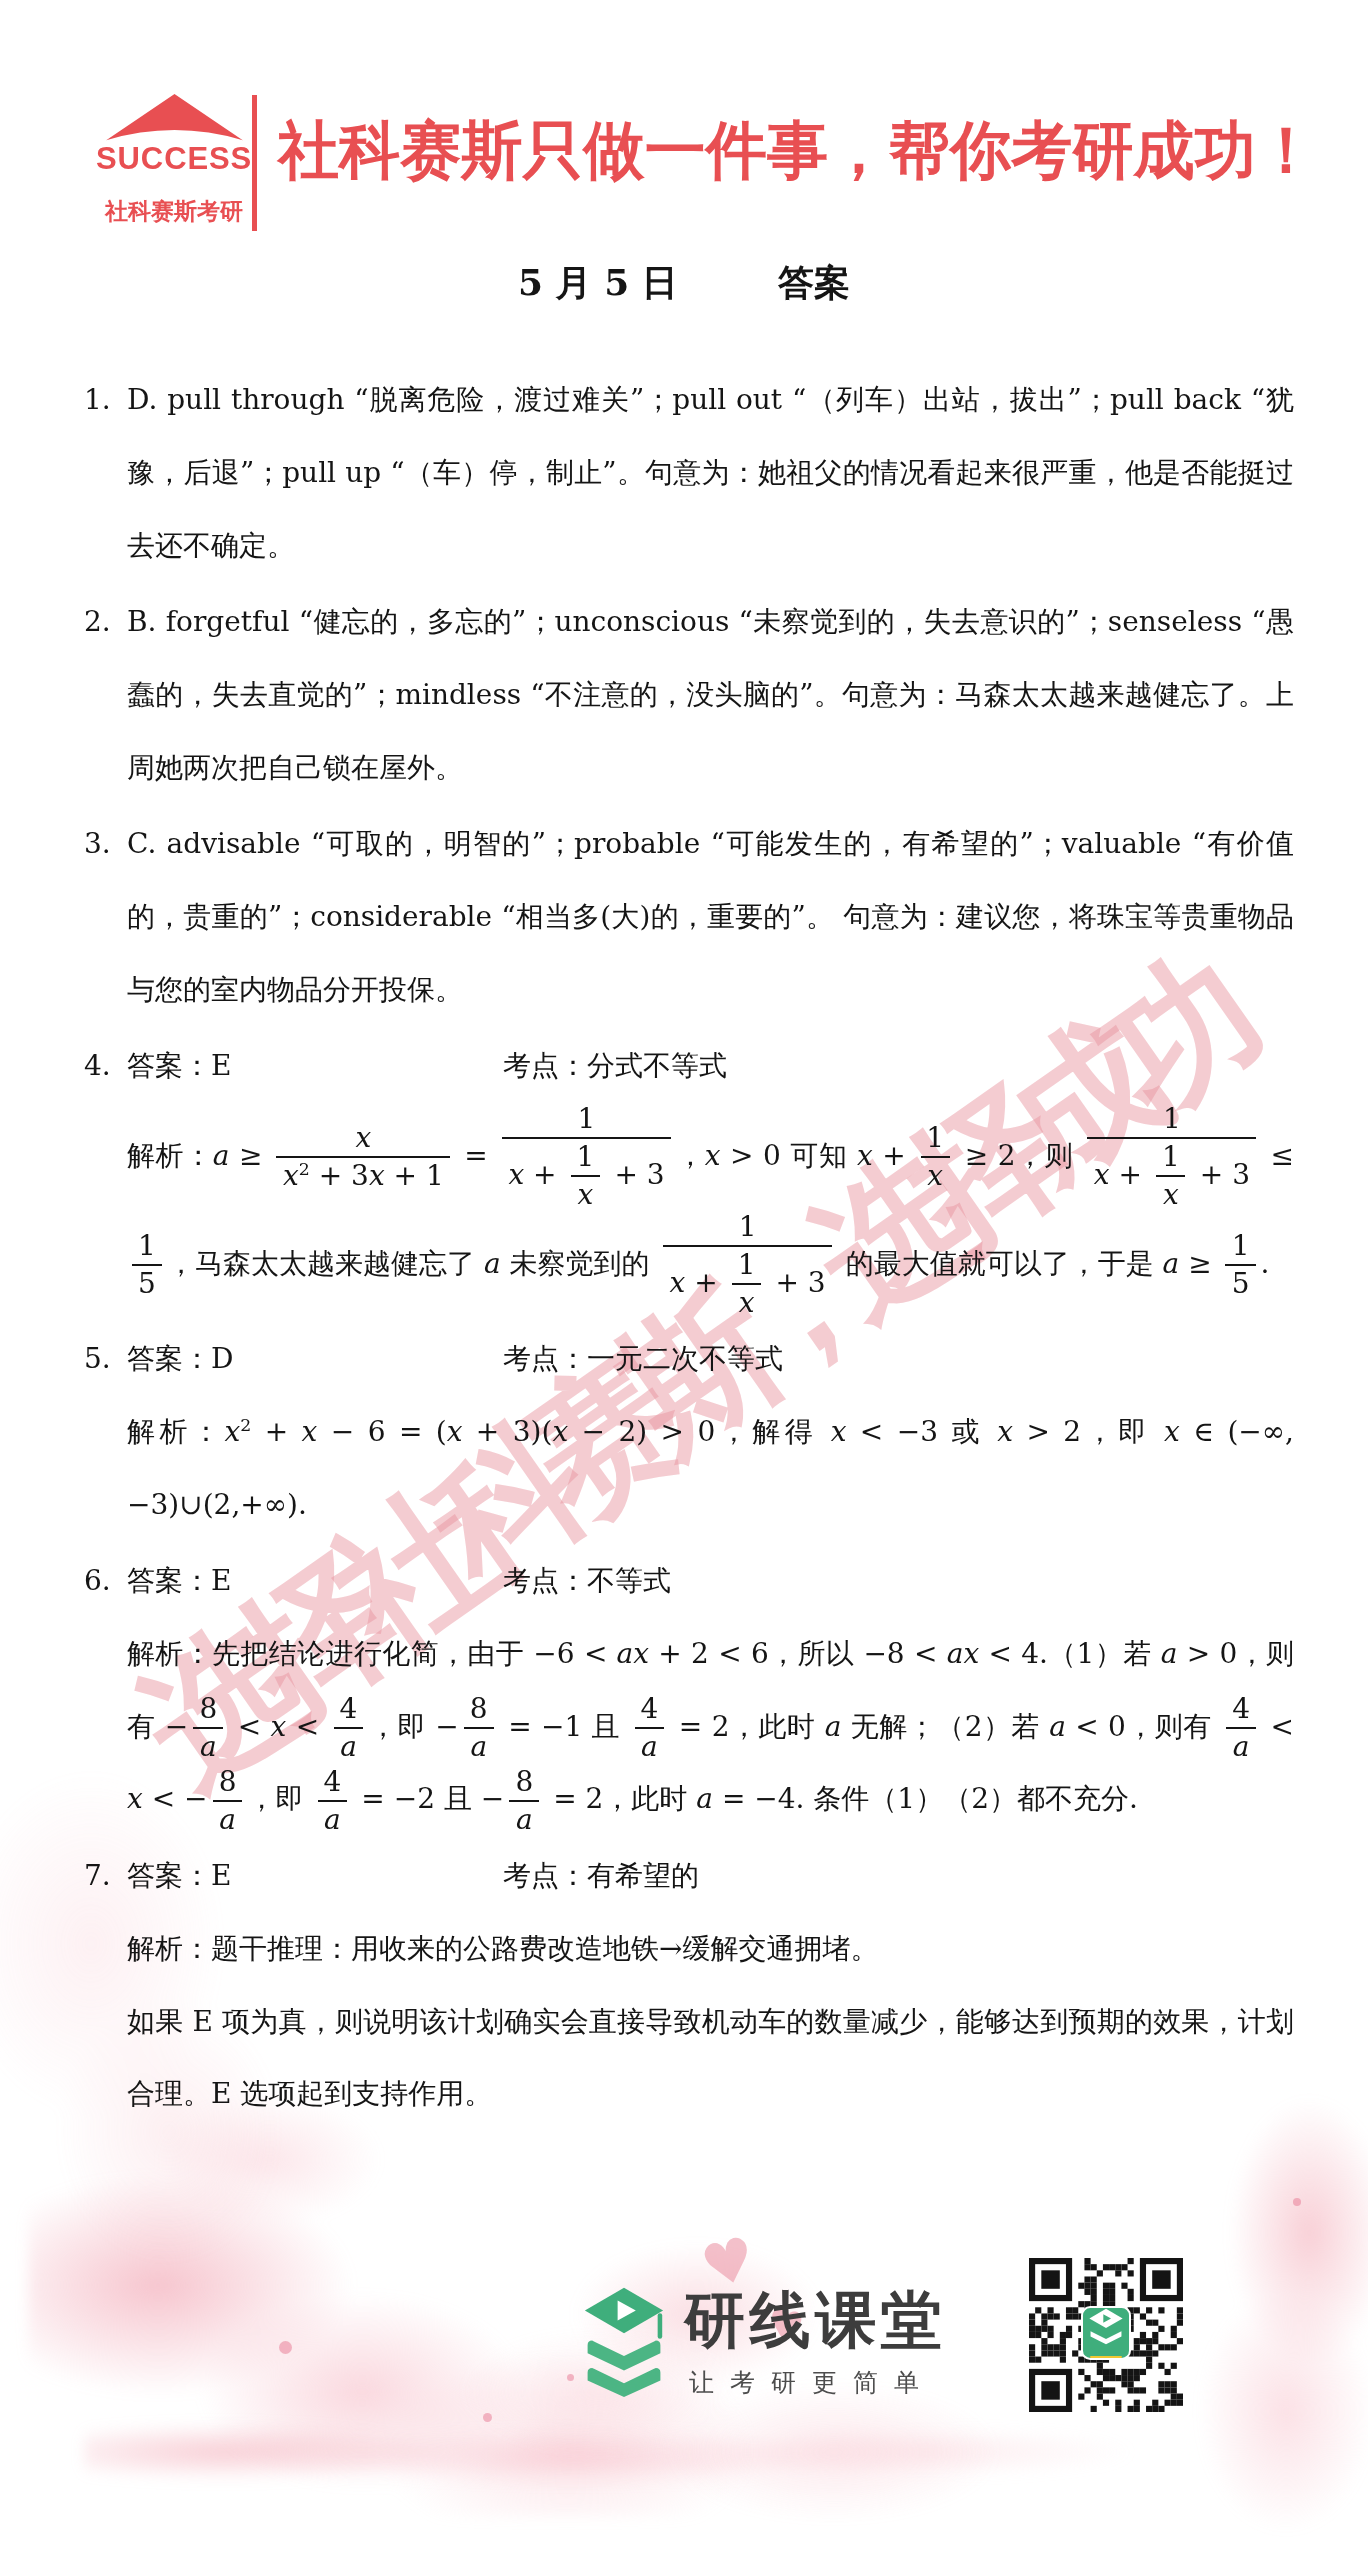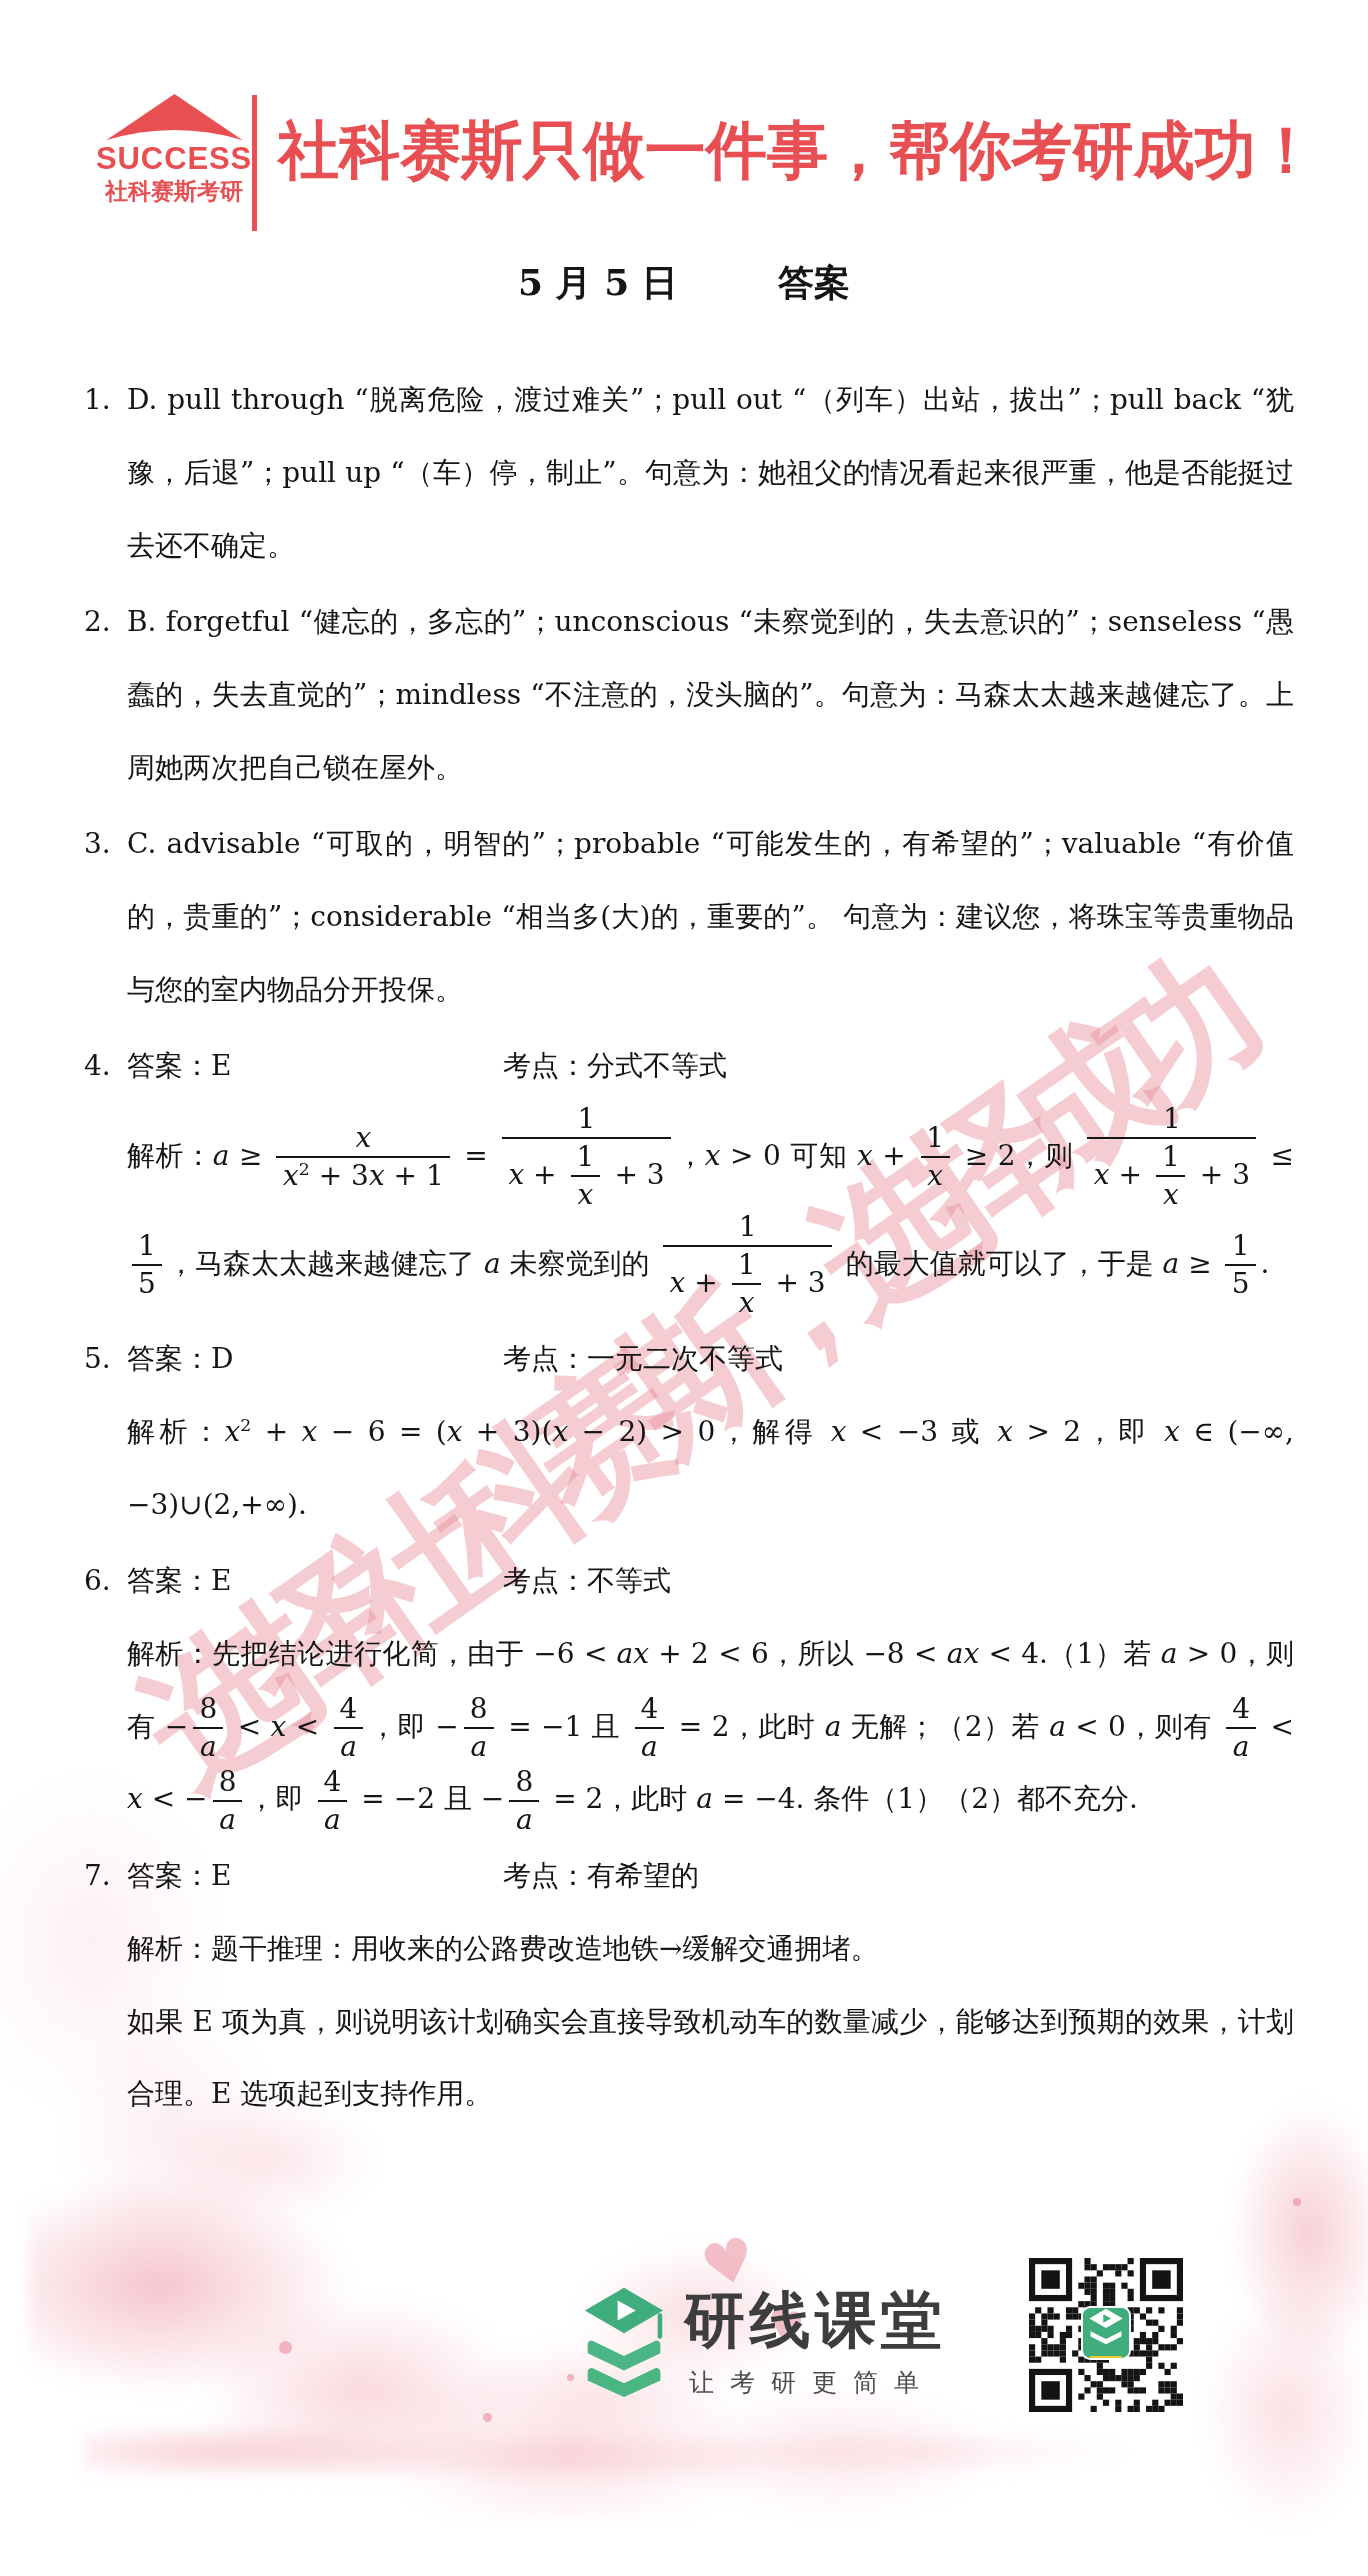--- a/index.html
+++ b/index.html
@@ -3,21 +3,21 @@
 <meta charset="utf-8">
 <style>
   html,body{margin:0;padding:0;background:#888;}
   #page{position:relative;width:1368px;height:2576px;background:#ffffff;overflow:hidden;
         font-family:"DejaVu Serif","Liberation Serif",serif;color:#151515;margin:0 auto;}
   
   .hdr{position:absolute;left:96px;top:88px;right:56px;height:153px;z-index:3;}
   .logo{position:absolute;left:0;top:5.6px;width:156px;text-align:center;color:#E84F52;}
   .roof{display:block;margin:0 auto 1.9px;}
   .brand{font-family:"Liberation Sans","DejaVu Sans",sans-serif;font-weight:700;font-size:31px;letter-spacing:0.9px;line-height:1.05;}
-  .brandsub{font-family:"Liberation Sans","DejaVu Sans",sans-serif;font-weight:700;font-size:23px;margin-top:0;}
+  .brandsub{font-family:"Liberation Sans","DejaVu Sans",sans-serif;font-weight:700;font-size:23px;margin-top:20px;}
   .vline{position:absolute;left:156px;top:7.4px;width:4.6px;height:136px;background:#E84F52;}
   .slogan{position:absolute;left:182px;top:20.4px;font-family:"Liberation Sans","DejaVu Sans",sans-serif;
           font-weight:900;font-size:63px;color:#E84F52;white-space:nowrap;letter-spacing:0px;
           transform:scaleX(.97);transform-origin:0 0;}
   
   .title{position:absolute;left:0;top:259px;width:100%;text-align:center;font-size:36px;font-weight:700;
          white-space:pre;z-index:3;}
   
   .items{position:absolute;left:0;top:364px;width:1368px;box-sizing:border-box;padding:0 74px 0 84px;z-index:2;}
   .item{display:flex;margin-bottom:3.7px;}

